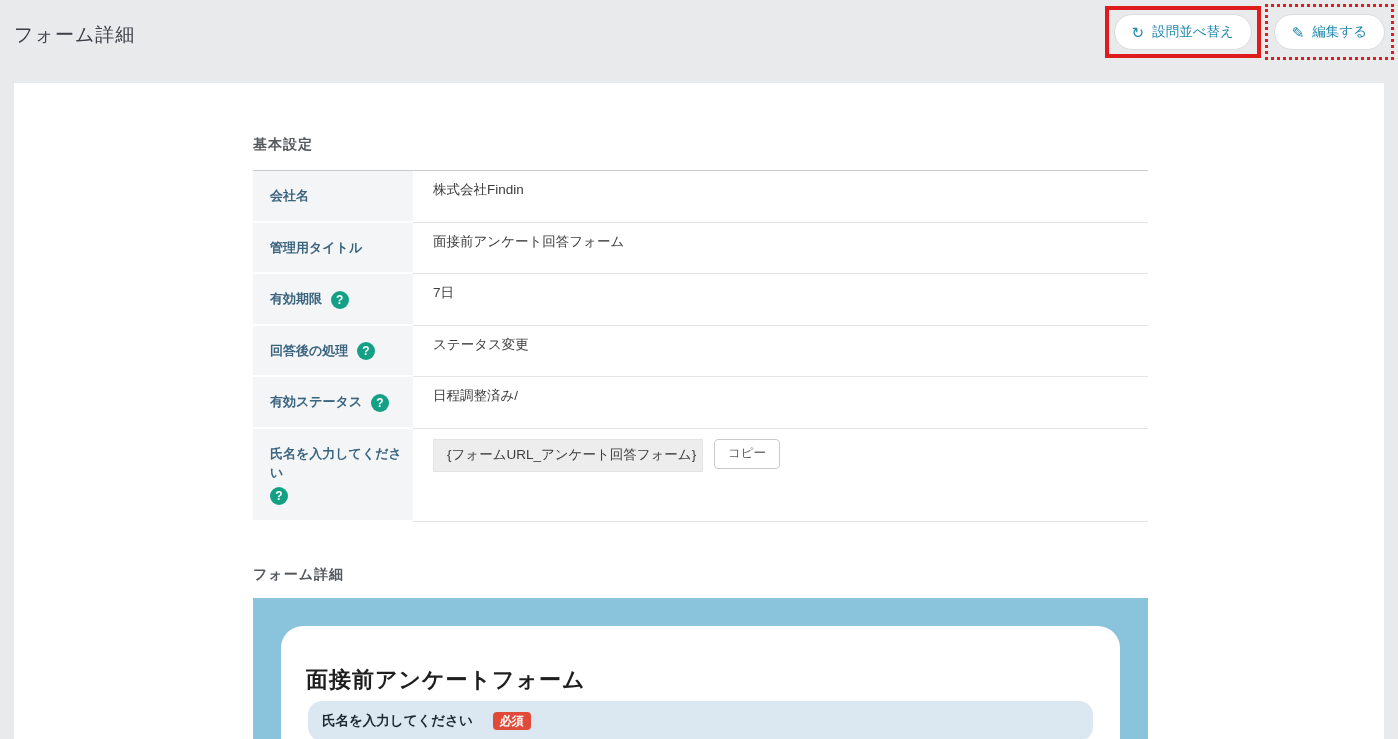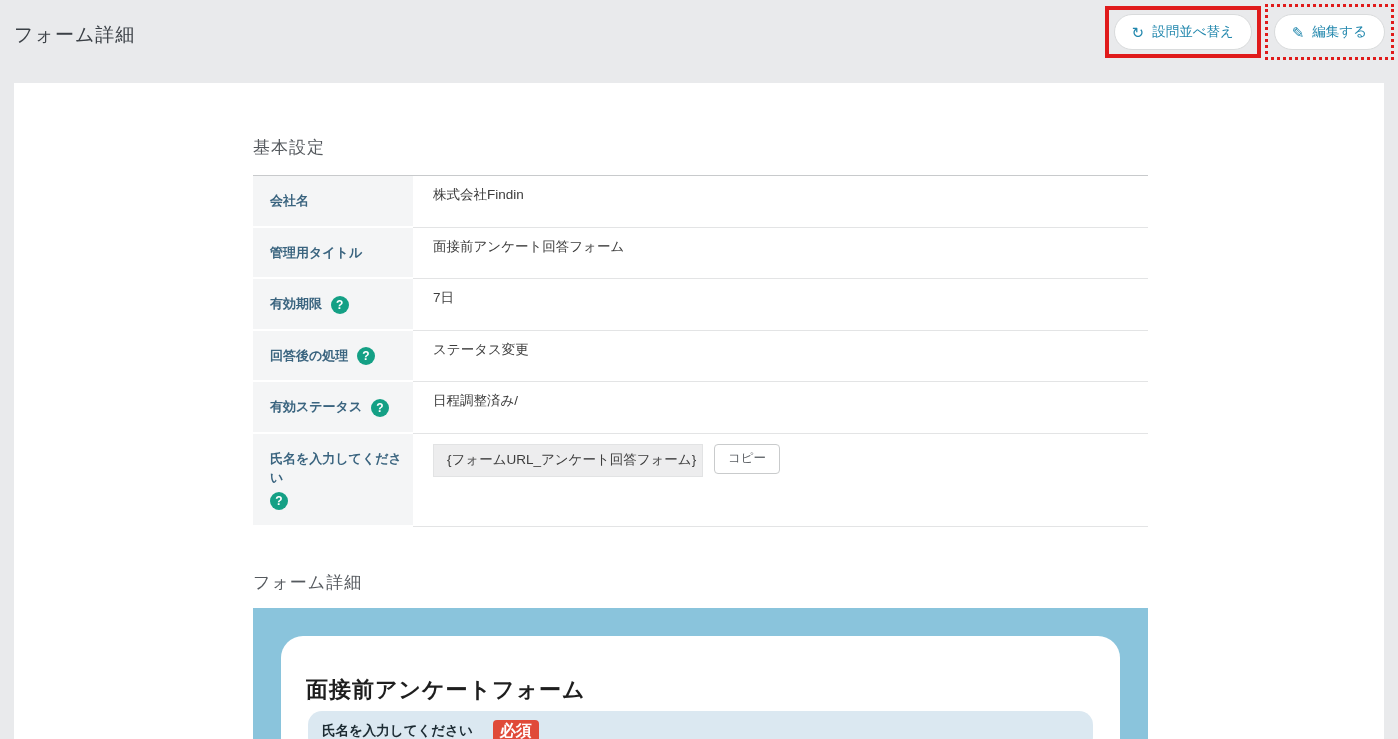--- a/index.html
+++ b/index.html
@@ -32,21 +32,21 @@
   .btn-icon { font-size:15px; line-height:1; color:#2187ad; }
 
   
   .main-card {
     position:absolute; left:14px; right:14px; top:83px; height:900px;
     background:#ffffff;
   }
   .content { margin-left:239px; width:895px; padding-top:53px; }
 
   .section-heading {
-    font-size:17px; font-weight:400; color:#55595e; letter-spacing:1px;
+    font-size:14px; font-weight:700; color:#55595e; letter-spacing:1px;
   }
 
   
   .settings-table { margin-top:16px; border-top:1px solid #c8cacc; }
   .trow { display:flex; }
   .tlabel {
     width:160px; background:#f4f5f6; border-bottom:2px solid #ffffff;
     padding:15px 10px 15px 17px;
     font-size:13px; font-weight:bold; color:#3a647f; line-height:1.5;
   }
@@ -86,21 +86,21 @@
     padding:30px 0 0 25px;
   }
   .form-title { font-size:22px; font-weight:bold; color:#1e1e1e; letter-spacing:1px;margin-top:9px; }
   .field-label-bar {
     margin-top:6px; margin-left:2px; width:785px; height:40px;
     background:#dbe8f1; border-radius:14px;
     display:flex; align-items:center; padding-left:14px; gap:20px;
   }
   .field-label { font-size:13.5px; font-weight:bold; color:#1c2b33; }
   .req-badge {
-    background:#e04a38; color:#fff; font-size:16px; font-weight:bold;
+    background:#e04a38; color:#fff; font-size:12px; font-weight:bold;
     padding:3px 7px; border-radius:4px; line-height:1;
   }
 </style>
 </head>
 <body>
 
 <div class="page-title">フォーム詳細</div>
 
 <div class="toolbar">
   <div class="annot-solid">

